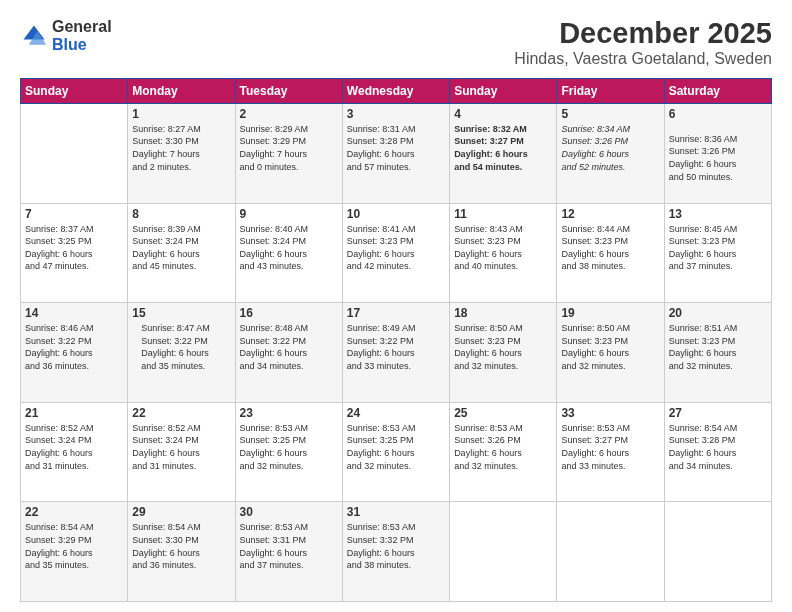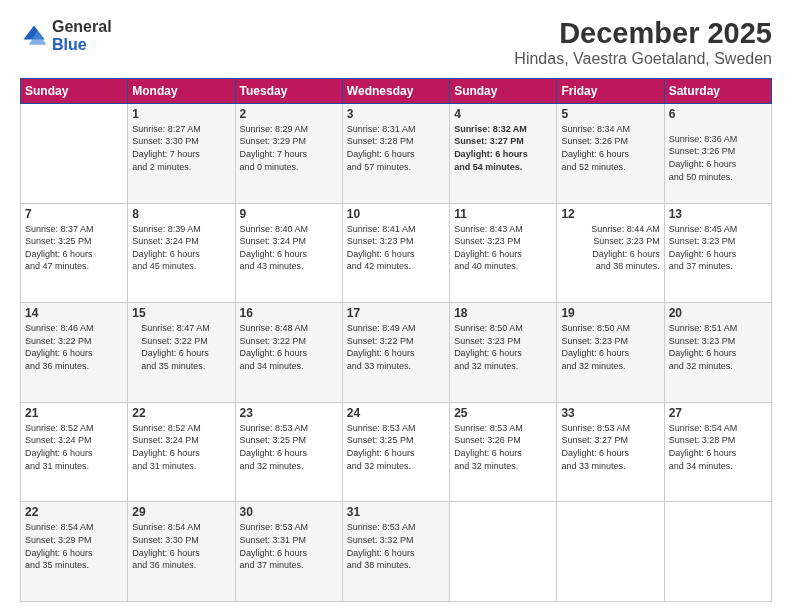--- a/index.html
+++ b/index.html
@@ -161,21 +161,21 @@
           </td>
           <td>
             <span class="day-number">4</span>
             <div class="day-info" style="white-space: pre-line; font-weight: bold;">Sunrise: 8:32 AM
 Sunset: 3:27 PM
 Daylight: 6 hours
 and 54 minutes.</div>
           </td>
           <td>
             <span class="day-number">5</span>
-            <div class="day-info" style="white-space: pre-line;">Sunrise: 8:34 AM
+            <div class="day-info" style="white-space: pre-line; font-style: italic;">Sunrise: 8:34 AM
 Sunset: 3:26 PM
 Daylight: 6 hours
 and 52 minutes.</div>
           </td>
           <td>
             <span class="day-number">6</span>
             <div class="day-info" style="white-space: pre-line; margin-top: 12px;">Sunrise: 8:36 AM
 Sunset: 3:26 PM
 Daylight: 6 hours
 and 50 minutes.</div>
@@ -212,21 +212,21 @@
           </td>
           <td>
             <span class="day-number">11</span>
             <div class="day-info" style="white-space: pre-line;">Sunrise: 8:43 AM
 Sunset: 3:23 PM
 Daylight: 6 hours
 and 40 minutes.</div>
           </td>
           <td>
             <span class="day-number">12</span>
-            <div class="day-info" style="white-space: pre-line; text-align: right;">Sunrise: 8:44 AM
+            <div class="day-info" style="white-space: pre-line;">Sunrise: 8:44 AM
 Sunset: 3:23 PM
 Daylight: 6 hours
 and 38 minutes.</div>
           </td>
           <td>
             <span class="day-number">13</span>
             <div class="day-info" style="white-space: pre-line;">Sunrise: 8:45 AM
 Sunset: 3:23 PM
 Daylight: 6 hours
 and 37 minutes.</div>

